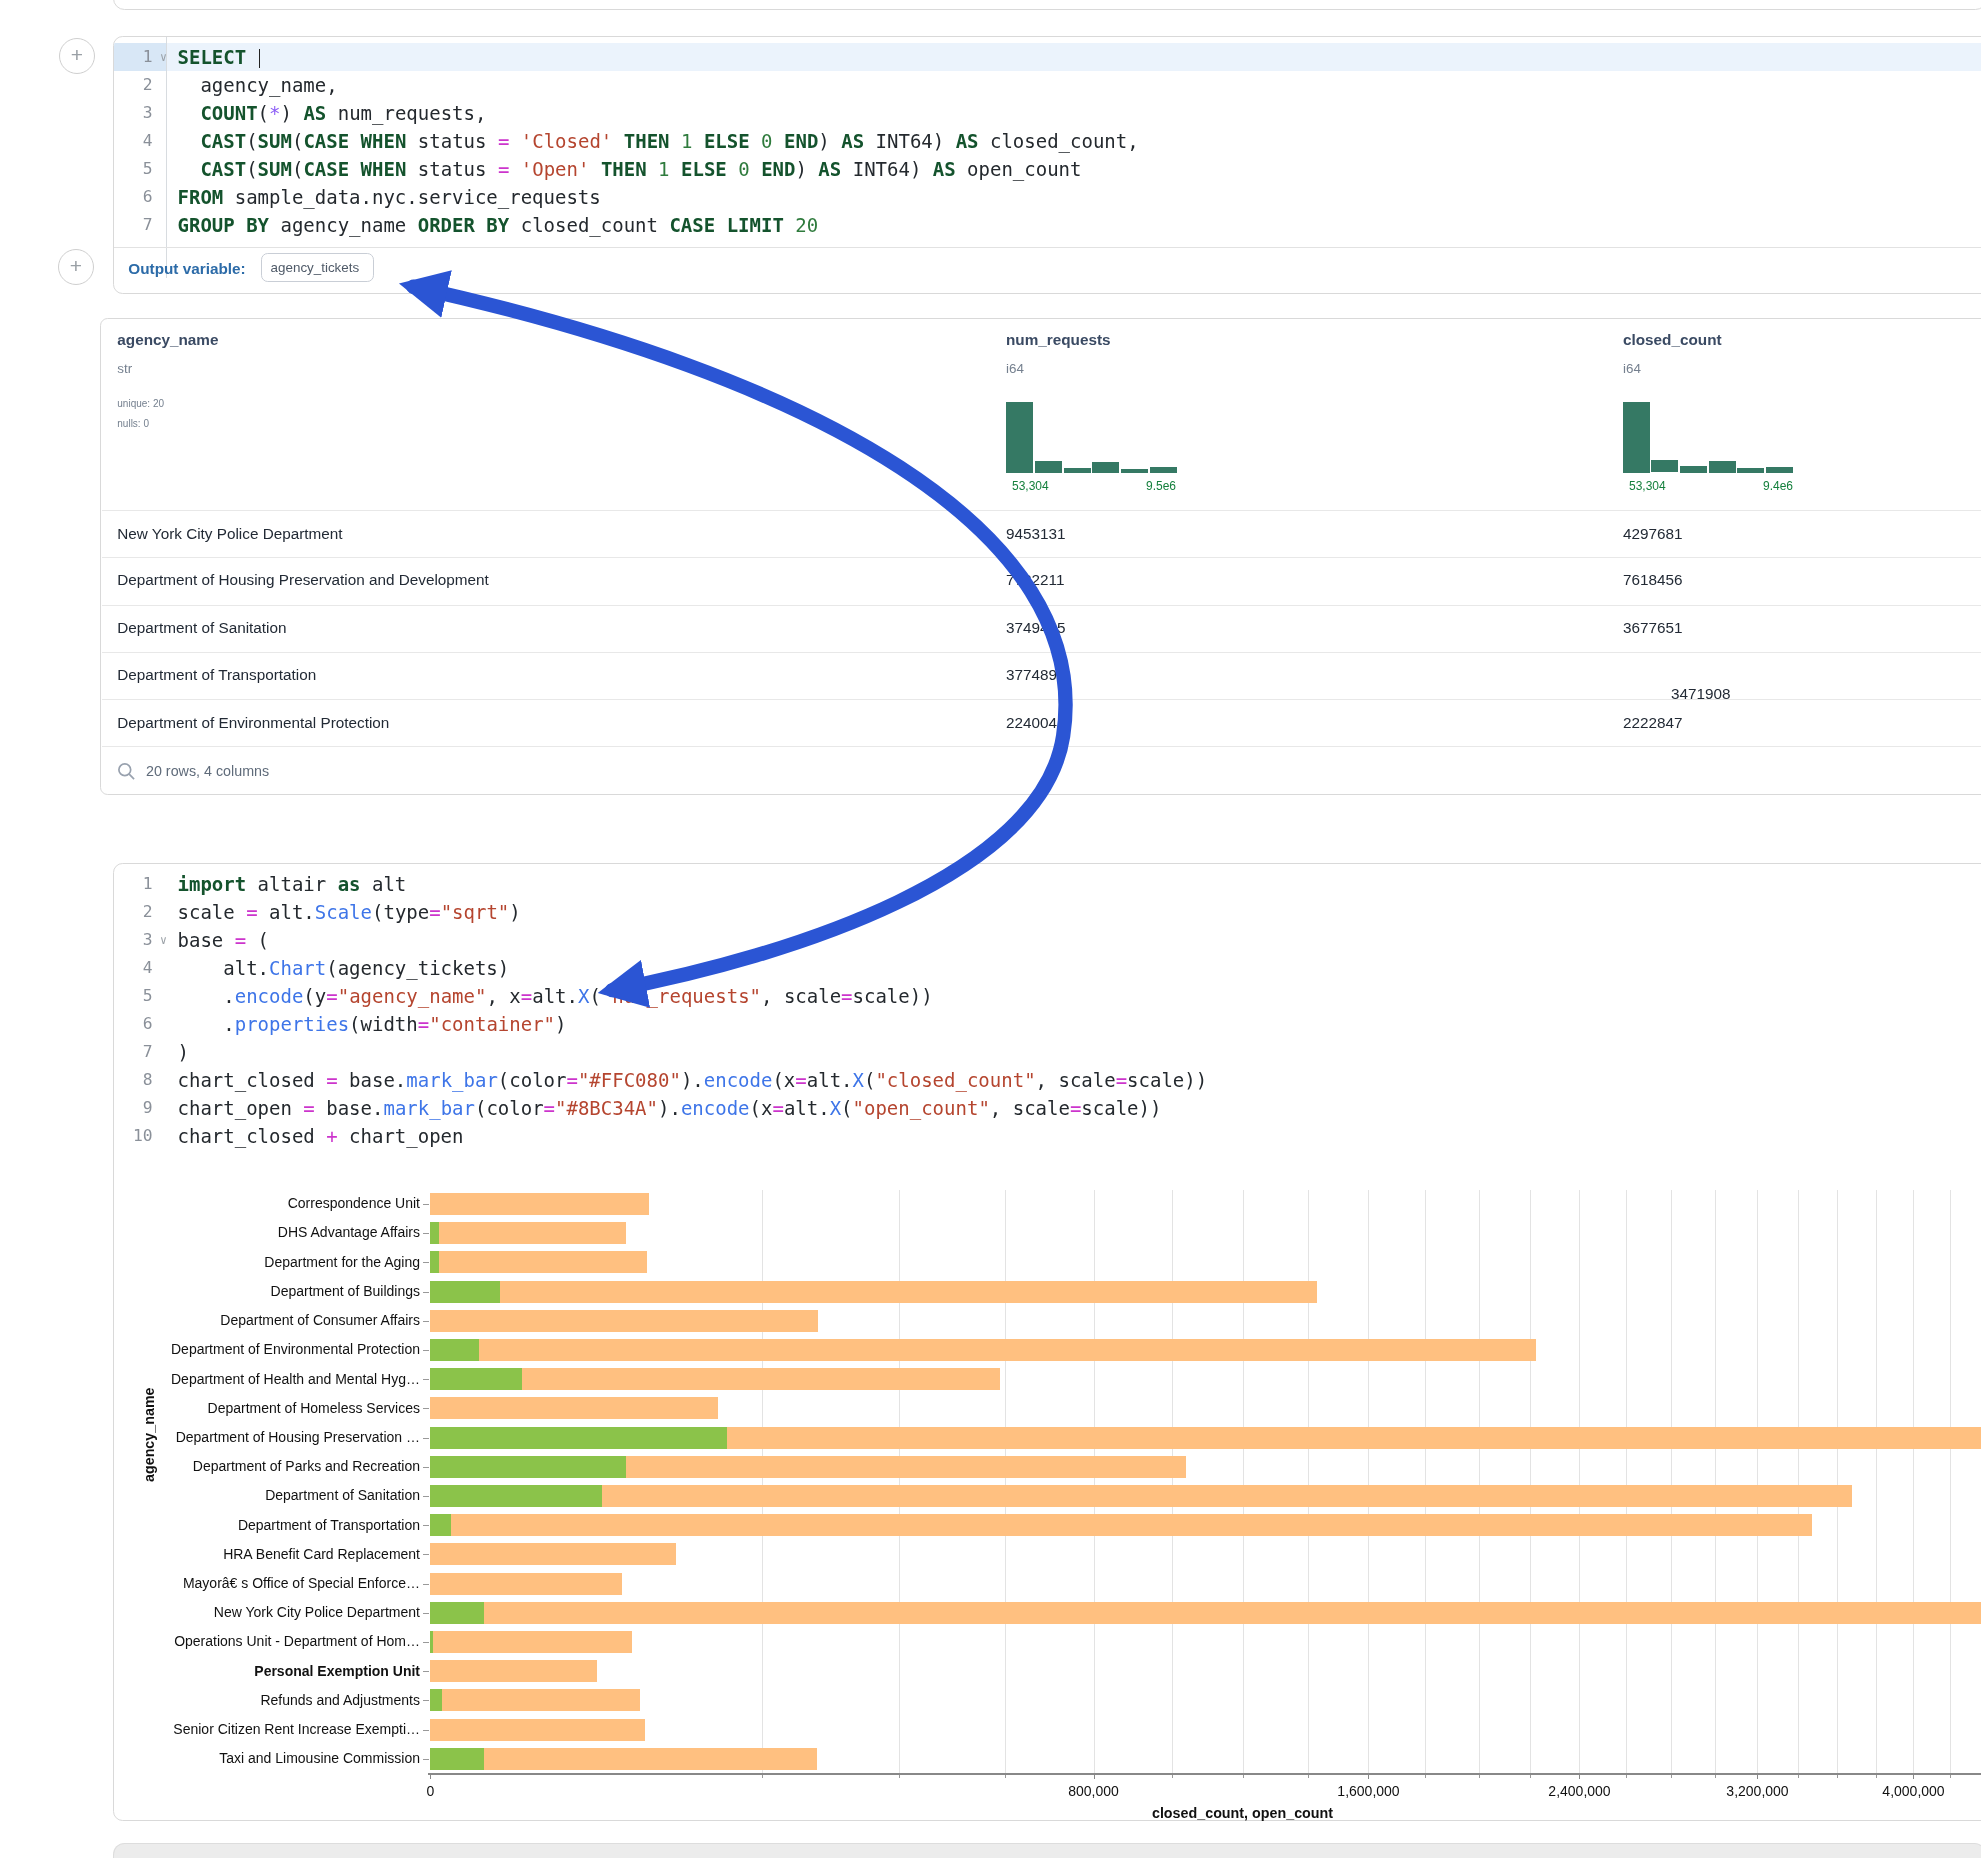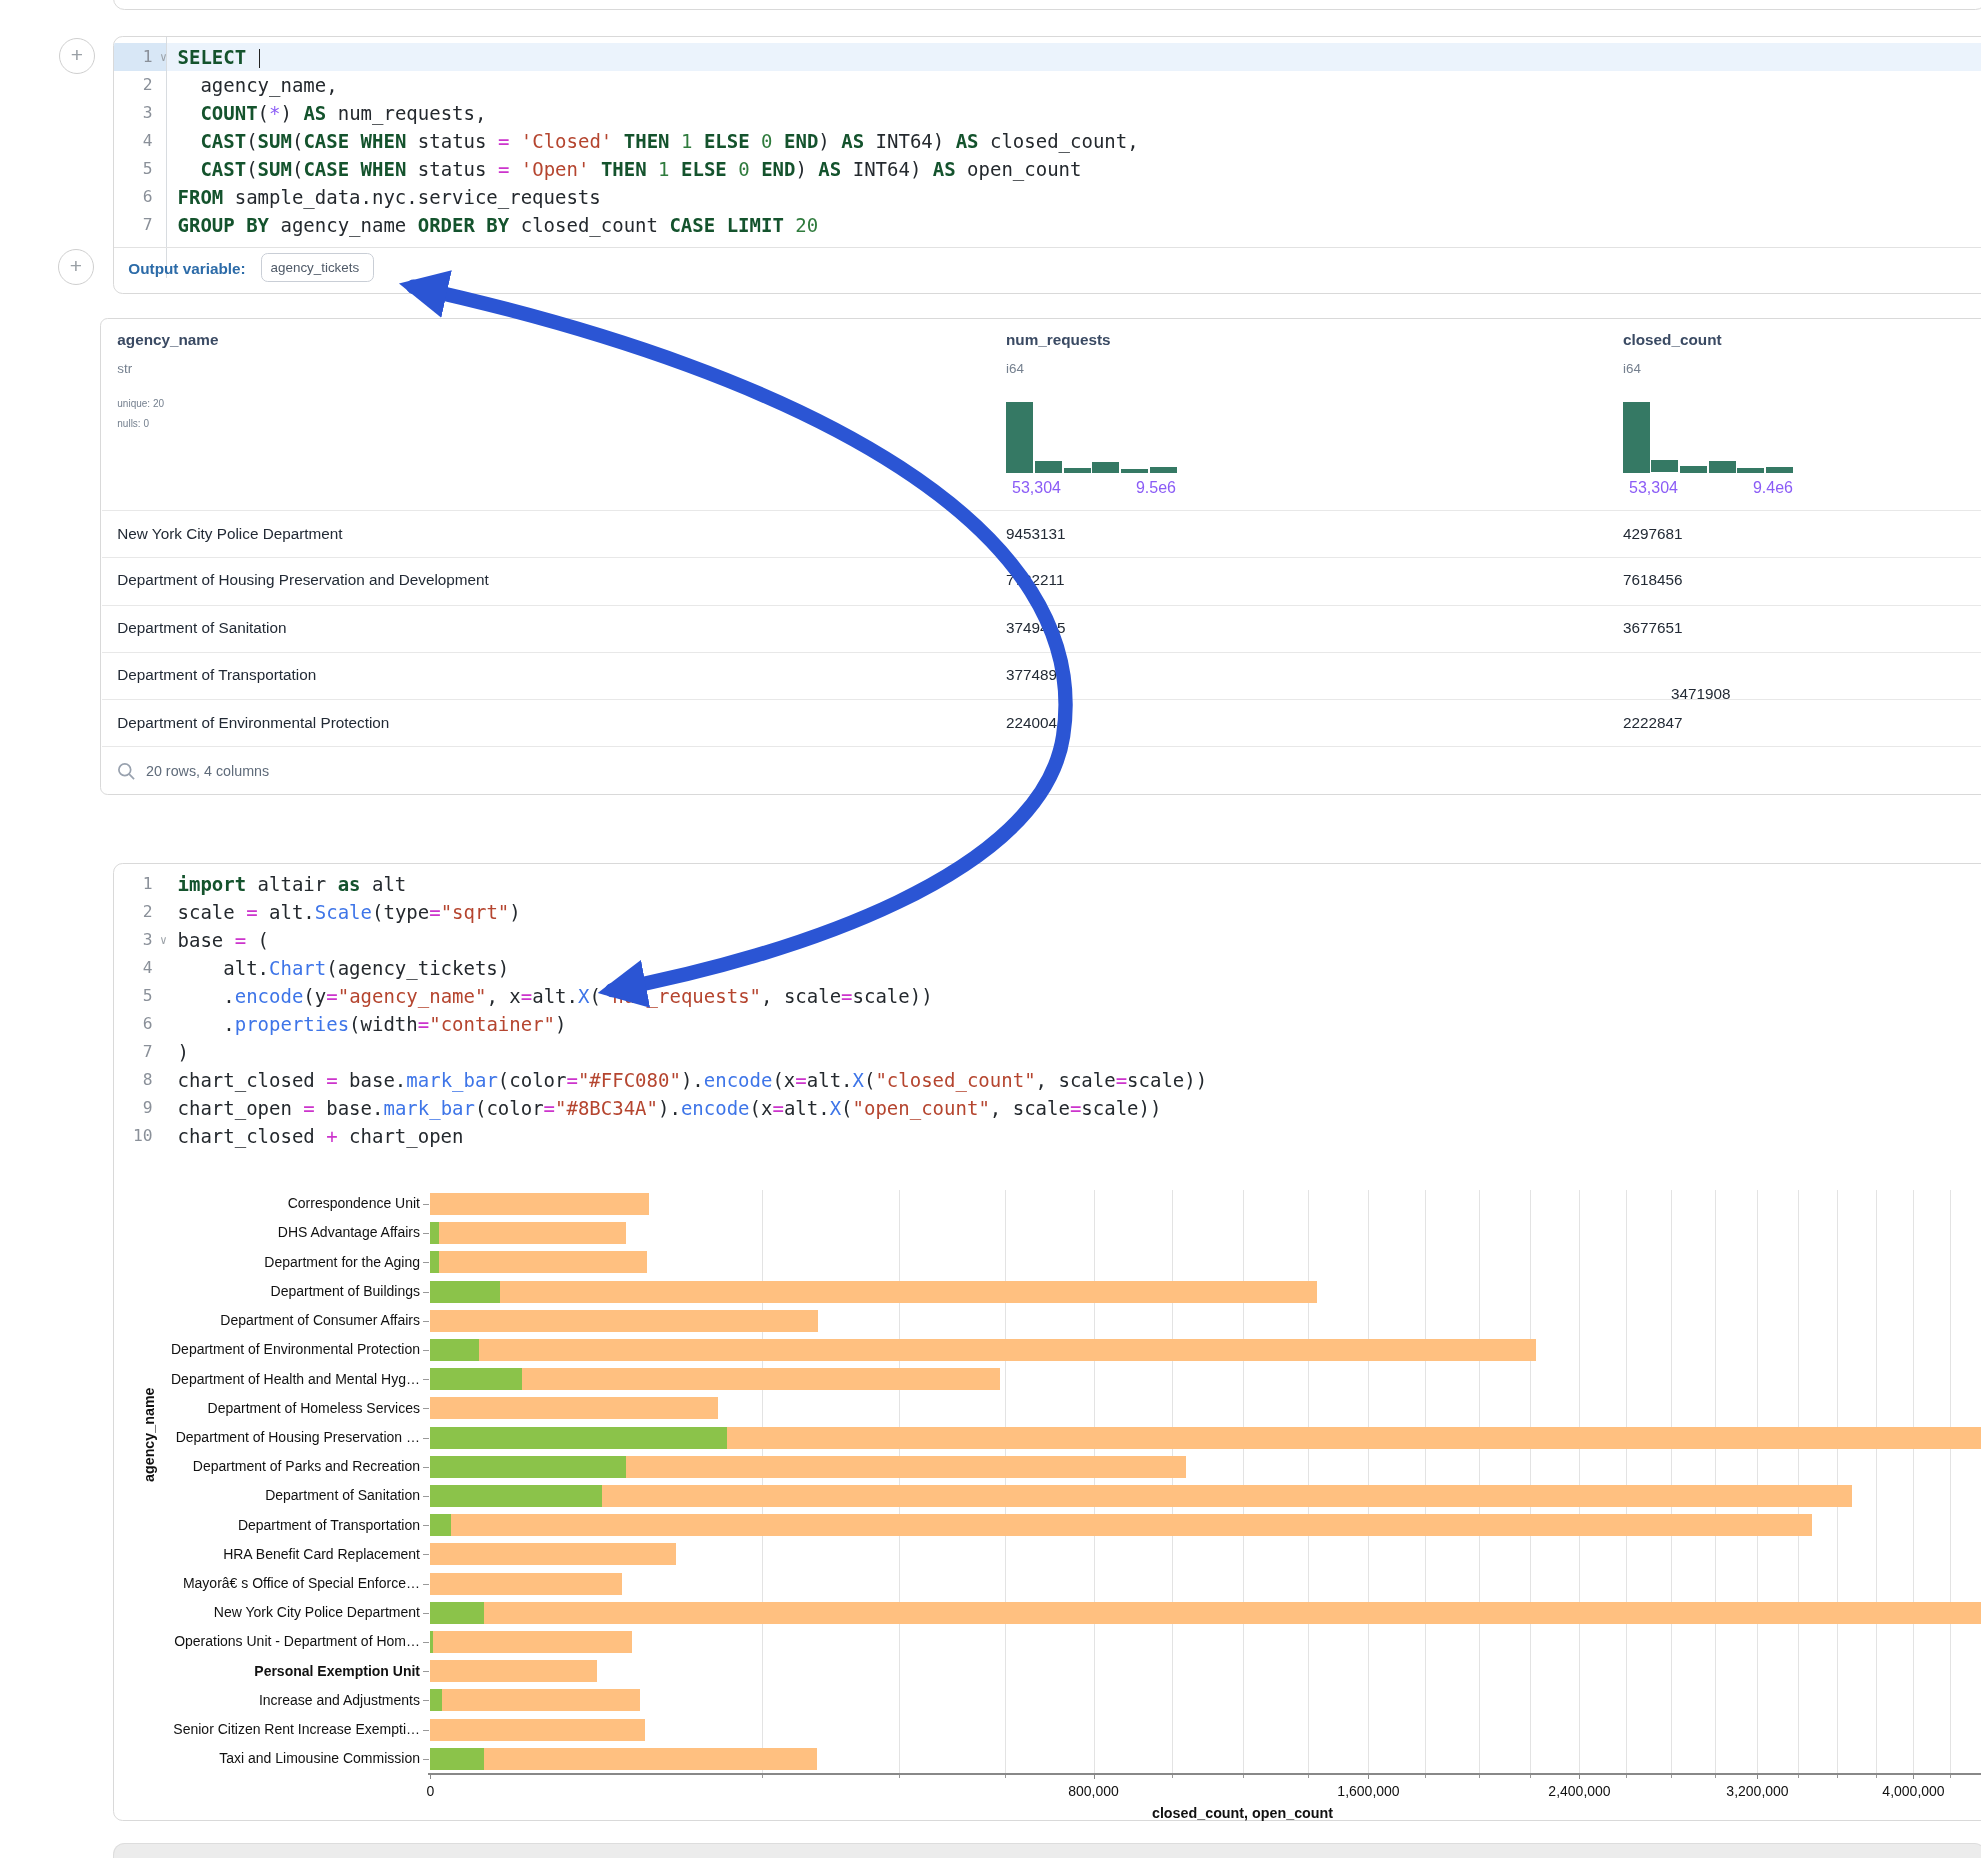--- a/index.html
+++ b/index.html
@@ -26,21 +26,21 @@
   .caret{display:inline-block;width:1.9px;height:19px;background:#222;vertical-align:middle;margin-left:1px;}
   
   .outvar-label{position:absolute;left:14.3px;top:13.4px;font-size:15.3px;font-weight:bold;color:#2c6ba8;}
   .outvar-badge{position:absolute;left:147px;top:5.7px;width:113px;height:29px;border:1px solid #c9ced6;border-radius:6.7px;
     background:#fff;box-sizing:border-box;overflow:hidden;white-space:nowrap;font-size:13.4px;line-height:27px;
     padding-left:8.6px;color:#4f5a68;}
   
   .colname{position:absolute;font-size:15.3px;font-weight:bold;color:#3a4a63;}
   .coltype{position:absolute;font-size:13.4px;color:#75808f;}
   .colstat{position:absolute;font-size:10px;color:#75808f;}
-  .histlab{position:absolute;font-size:16px;color:#8b5cf6;}
+  .histlab{position:absolute;font-size:12px;color:#15803d;}
   .tdiv{position:absolute;height:1px;background:#e8e8e8;}
   .trowtext{position:absolute;font-size:15.3px;color:#222a35;}
   .tfooter{position:absolute;font-size:14.3px;color:#5f6b7a;}
   
   .ylab{position:absolute;font-size:14px;color:#111;text-align:right;}
   .ytick{position:absolute;width:5.7px;height:1px;background:#999;}
   .xtick{position:absolute;width:1px;height:4.8px;background:#999;}
   .xlab{position:absolute;font-size:14px;color:#111;}
   .grid{position:absolute;width:1px;background:#e3e3e3;}
   .bar{position:absolute;height:22px;}
@@ -246,21 +246,21 @@
       <div class="ytick" style="left:423px;top:1613px;"></div>
       <div class="bar" style="left:430px;top:1631px;width:202px;background:#FFC080;"></div>
       <div class="bar" style="left:430px;top:1631px;width:2.6px;background:#8BC34A;"></div>
       <div class="ylab" style="left:143px;top:1633px;width:277px;">Operations Unit - Department of Hom…</div>
       <div class="ytick" style="left:423px;top:1642px;"></div>
       <div class="bar" style="left:430px;top:1660px;width:167px;background:#FFC080;"></div>
       <div class="ylab" style="left:143px;top:1663px;width:277px;font-weight:bold;">Personal Exemption Unit</div>
       <div class="ytick" style="left:423px;top:1671px;"></div>
       <div class="bar" style="left:430px;top:1689px;width:210px;background:#FFC080;"></div>
       <div class="bar" style="left:430px;top:1689px;width:12.4px;background:#8BC34A;"></div>
-      <div class="ylab" style="left:143px;top:1692px;width:277px;">Increase and Adjustments</div>
+      <div class="ylab" style="left:143px;top:1692px;width:277px;">Refunds and Adjustments</div>
       <div class="ytick" style="left:423px;top:1700px;"></div>
       <div class="bar" style="left:430px;top:1719px;width:215px;background:#FFC080;"></div>
       <div class="ylab" style="left:143px;top:1721px;width:277px;">Senior Citizen Rent Increase Exempti…</div>
       <div class="ytick" style="left:423px;top:1730px;"></div>
       <div class="bar" style="left:430px;top:1748px;width:387px;background:#FFC080;"></div>
       <div class="bar" style="left:430px;top:1748px;width:54px;background:#8BC34A;"></div>
       <div class="ylab" style="left:143px;top:1750px;width:277px;">Taxi and Limousine Commission</div>
       <div class="ytick" style="left:423px;top:1759px;"></div>
       <div style="position:absolute;left:428px;top:1773px;width:1553px;height:1.9px;background:#888;"></div>
       <div class="xtick" style="left:430px;top:1773px;height:5.7px;background:#888;"></div>

